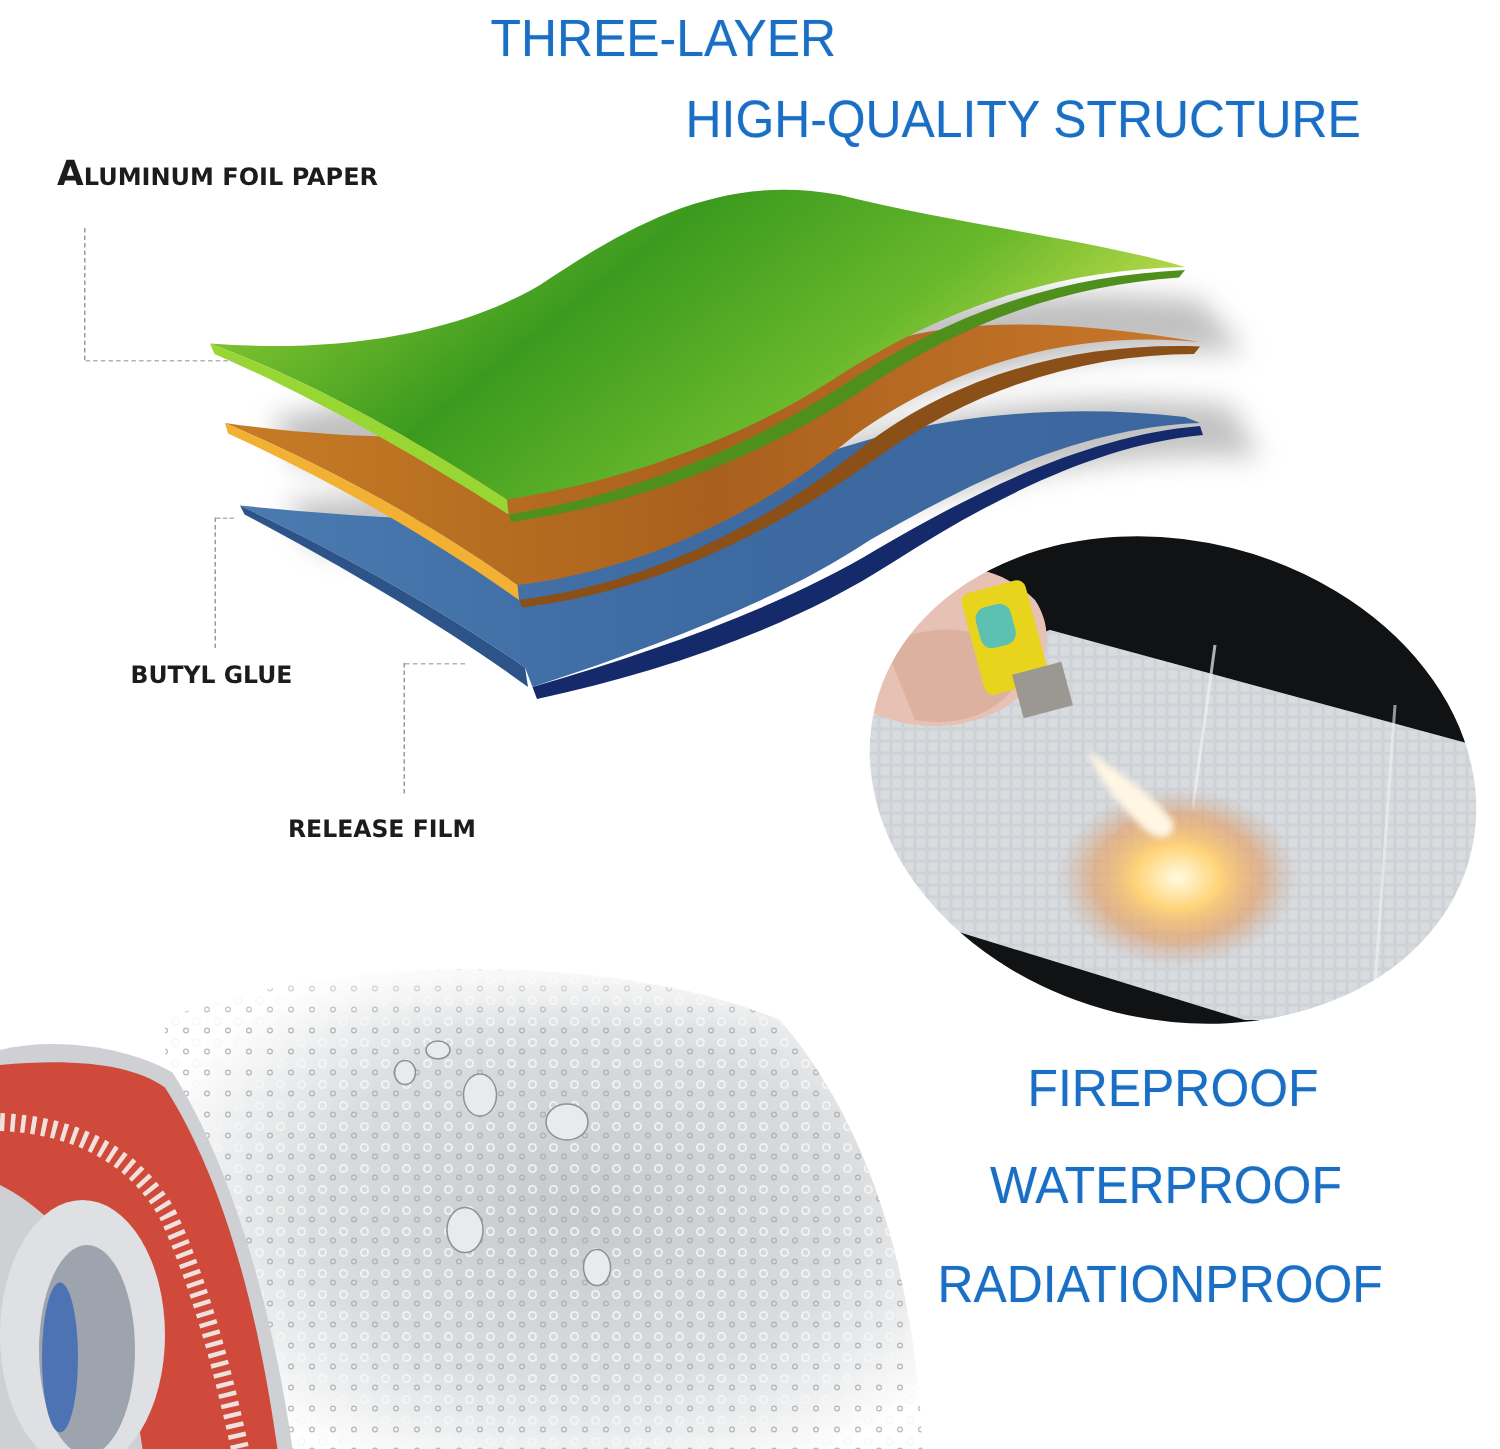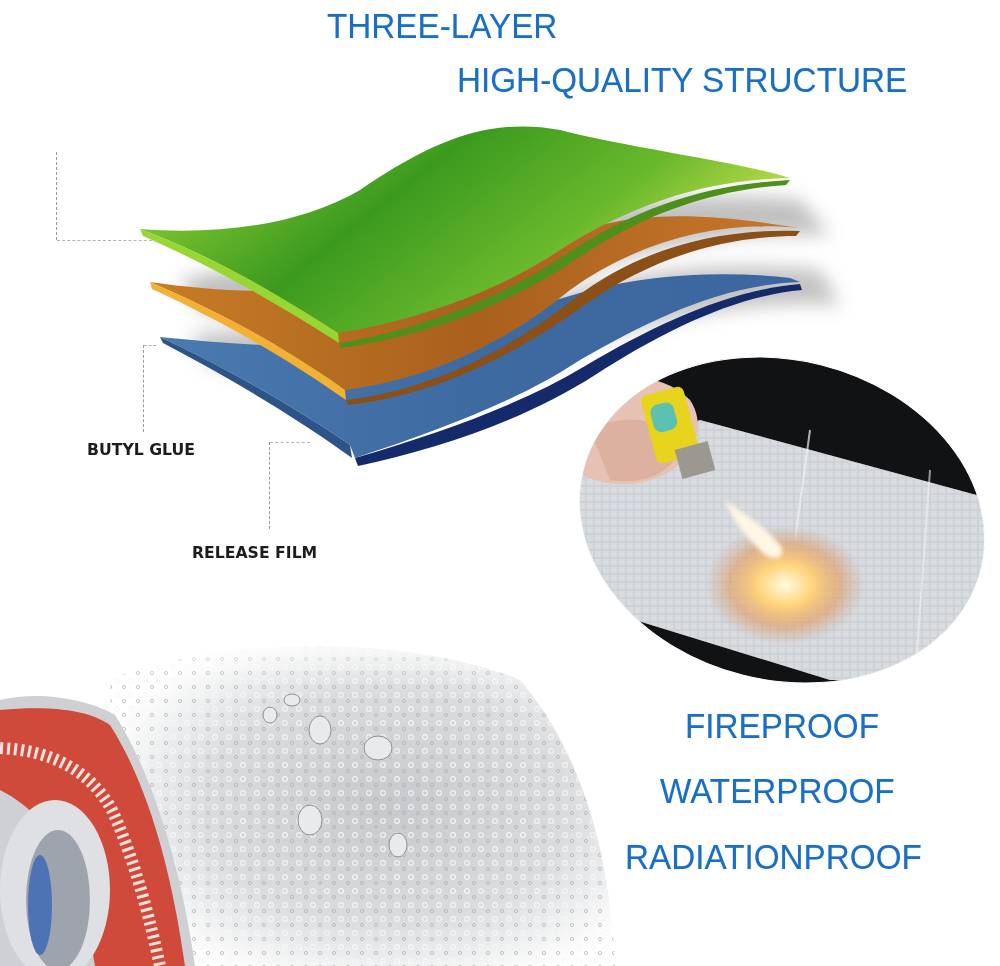--- a/index.html
+++ b/index.html
@@ -82,20 +82,21 @@
   <div class="leader" style="left:56px;top:152px;height:88px;"></div>
   <div class="leader-h" style="left:57px;top:240px;width:100px;"></div>
   <div class="leader" style="left:143px;top:345px;height:87px;"></div>
   <div class="leader-h" style="left:144px;top:345px;width:12px;"></div>
   <div class="leader" style="left:269px;top:442px;height:87px;"></div>
   <div class="leader-h" style="left:270px;top:442px;width:40px;"></div>
 
   <div class="abs headline h-three">THREE-LAYER</div>
   <div class="abs headline h-hq">HIGH-QUALITY STRUCTURE</div>
 
+  <div class="abs label lbl-foil"><span class="big">A</span><span>LUMINUM FOIL PAPER</span></div>
   <div class="abs label lbl-butyl">BUTYL GLUE</div>
   <div class="abs label lbl-release">RELEASE FILM</div>
 
   <svg class="abs" style="left:570px;top:350px" width="425" height="335" viewBox="0 0 425 335">
     <defs>
       <clipPath id="ovalClip">
           <ellipse cx="212" cy="170" rx="205" ry="160" transform="rotate(14 212 170)"></ellipse>
         </clipPath>
       <radialGradient id="flameGlow" cx="0.5" cy="0.5" r="0.5">
         <stop offset="0" stop-color="#fffbe0"></stop>

